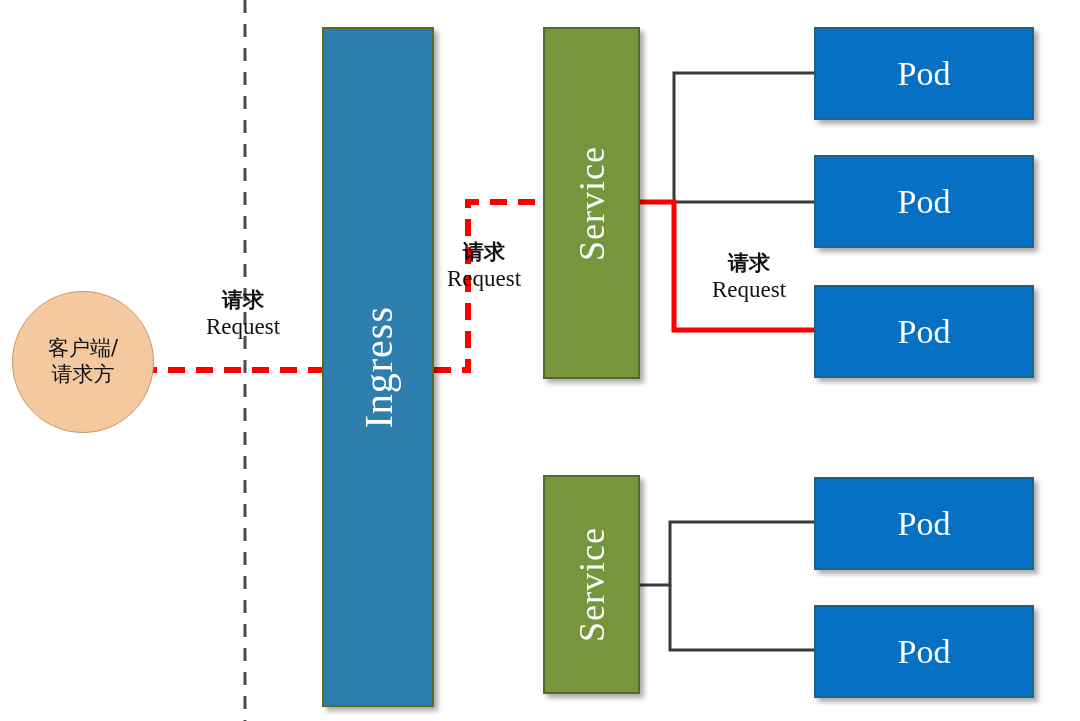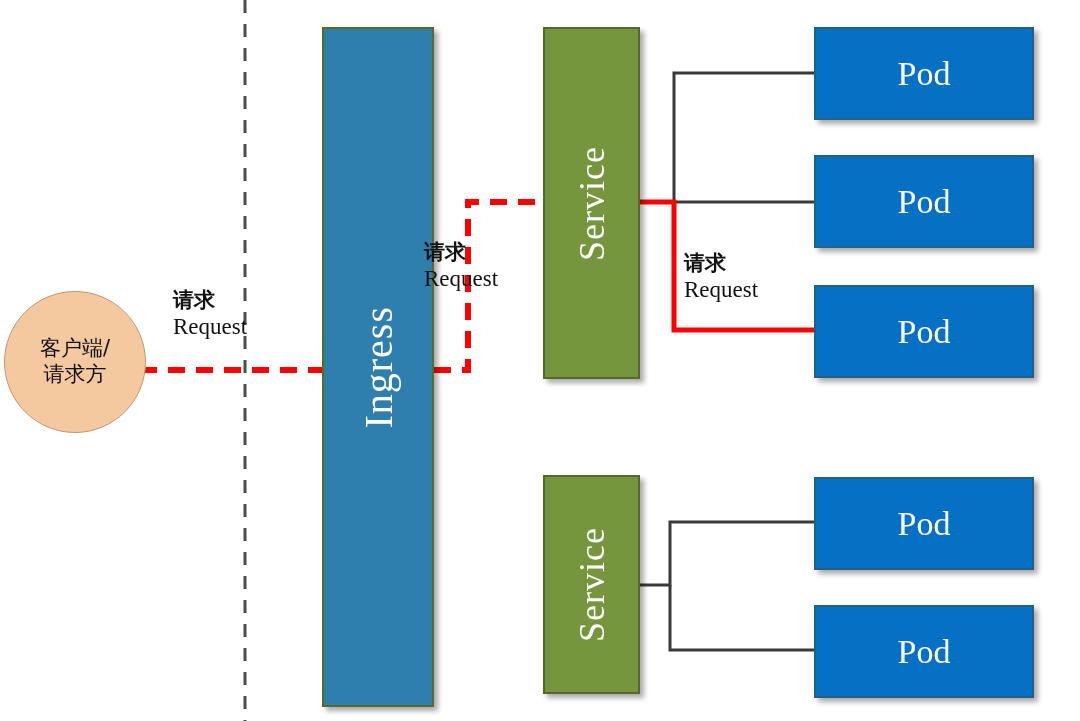--- a/index.html
+++ b/index.html
@@ -18,21 +18,21 @@
   .svg-layer {
     position: absolute;
     left: 0;
     top: 0;
     width: 1080px;
     height: 721px;
   }
   
   .client-circle {
     position: absolute;
-    left: 4px;
+    left: 12px;
     top: 291px;
     width: 142px;
     height: 142px;
     border-radius: 50%;
     background: #F5C9A0;
     border: 1px solid #C4986F;
     box-sizing: border-box;
     display: flex;
     flex-direction: column;
     align-items: center;
@@ -71,20 +71,21 @@
     writing-mode: vertical-rl;
     transform: rotate(180deg);
     white-space: nowrap;
     letter-spacing: 1px;
   }
   .htext { white-space: nowrap; }
 
   
   .edge-label {
     position: absolute;
+    text-align: center;
     color: #121212;
     line-height: 1.18;
     white-space: nowrap;
   }
   .edge-label .cn {
     display: block;
     font-family: "DejaVu Sans", sans-serif;
     font-weight: bold;
     font-size: 21px;
   }

